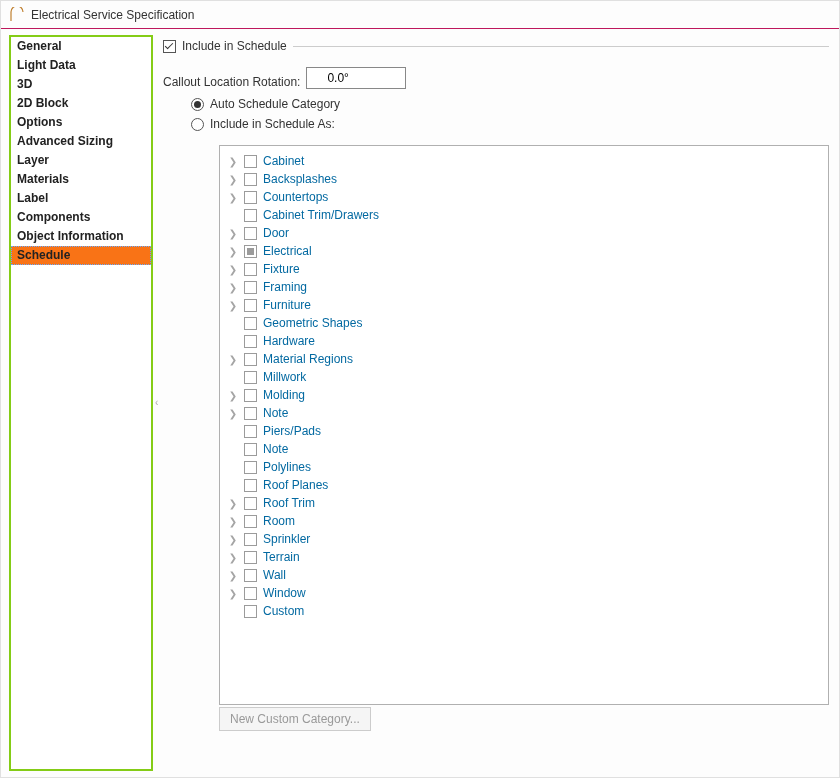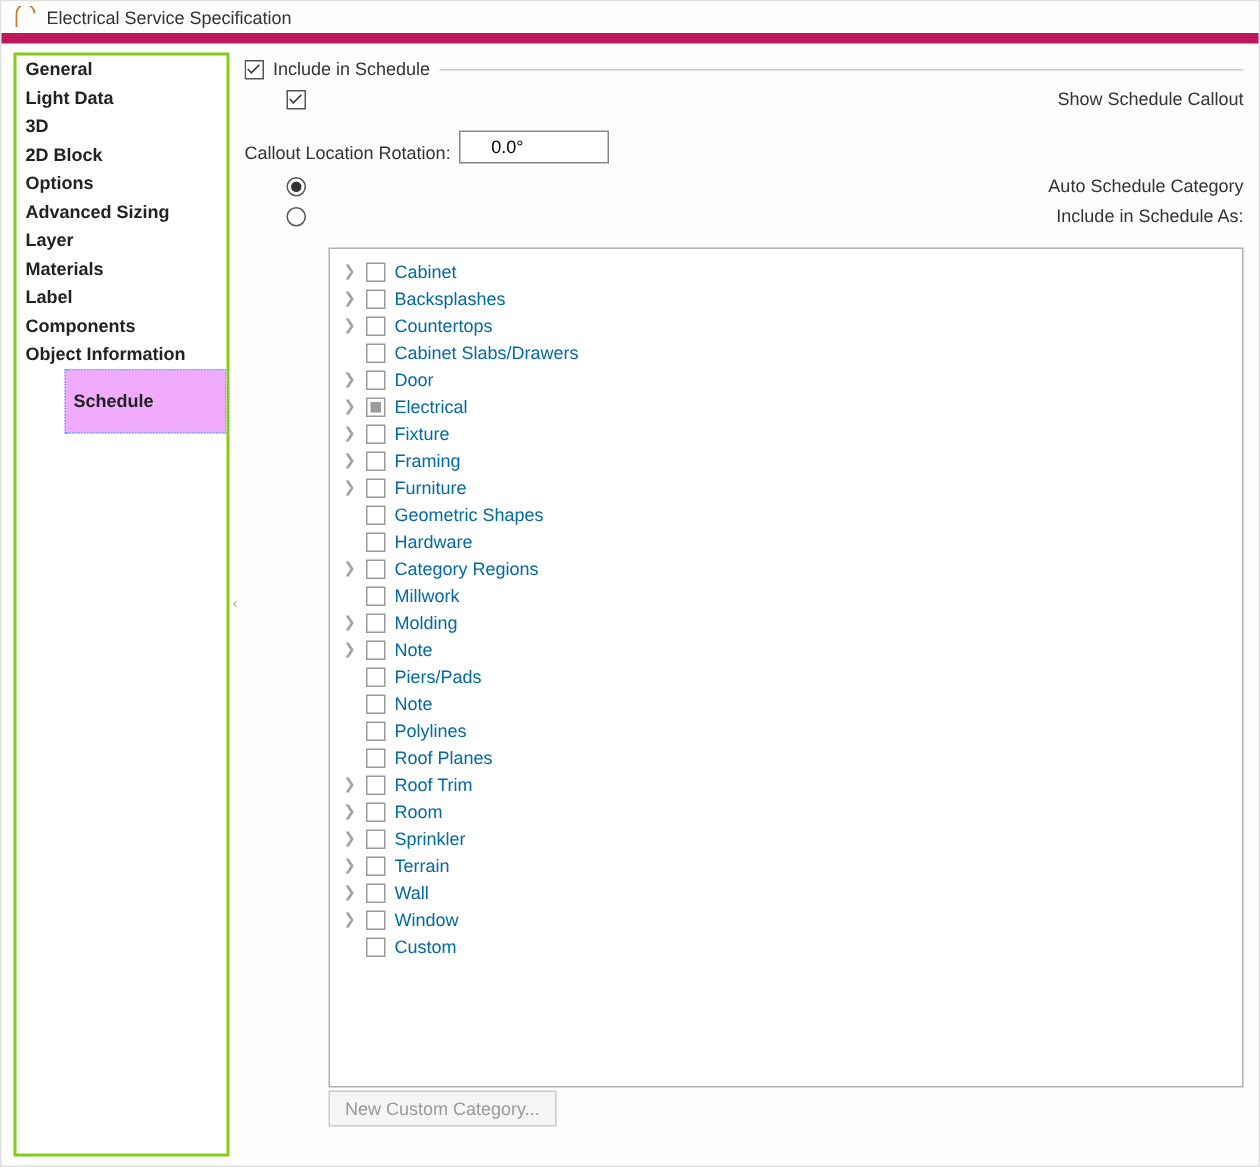--- a/index.html
+++ b/index.html
@@ -18,21 +18,21 @@
     position: relative;
     display: flex;
     flex-direction: column;
   }
   .titlebar {
     height: 28px;
     display: flex;
     align-items: center;
     padding: 0 8px;
     background: #fdfdfd;
-    border-bottom: 7px solid #be185d;
+    border-bottom: 1px solid #be185d;
   }
   .titlebar .icon {
     width: 16px; height: 16px;
     margin-right: 6px;
     display: inline-flex;
     align-items: center;
     justify-content: center;
   }
   .titlebar .title {
     font-size: 12px;
@@ -52,24 +52,23 @@
     font-weight: bold;
   }
   .sidebar-item {
     padding: 1px 6px;
     font-size: 12px;
     line-height: 17px;
     color: #222;
     cursor: pointer;
   }
   .sidebar-item.selected {
-    background: #f0abfc;
+    background: #f97316;
     border: 1px dotted #66aaff;
-    padding: 12px 5px;
-    margin-left: 32px;
+    padding: 0 5px;
   }
   .divider {
     width: 10px;
     position: relative;
   }
   .divider .handle {
     position: absolute;
     top: 50%;
     left: 2px;
     transform: translateY(-50%);
@@ -82,21 +81,20 @@
     padding: 10px 10px 10px 0;
     overflow: hidden;
     display: flex;
     flex-direction: column;
   }
   .section-row {
     display: flex;
     align-items: center;
     gap: 6px;
     margin-bottom: 6px;
-    justify-content: space-between;
   }
   .section-row .line {
     flex: 1;
     height: 1px;
     background: #ccc;
   }
   .checkbox {
     width: 13px; height: 13px;
     border: 1px solid #555;
     display: inline-flex;
@@ -242,24 +240,20 @@
     </div>
 
     <div class="content">
 
       <div class="section-row">
         <span class="checkbox checked"></span>
         <span class="label">Include in Schedule</span>
         <span class="line"></span>
       </div>
 
-      <div class="section-row indent-1">
-        <span class="checkbox checked"></span>
-        <span class="label">Show Schedule Callout</span>
-      </div>
 
       <div class="field-row indent-2">
         <span class="label field-label">Callout Location Rotation:</span>
         <input type="text" class="text-input" value="0.0°" style="">
       </div>
 
       <div class="section-row indent-1">
         <span class="radio checked"></span>
         <span class="label">Auto Schedule Category</span>
       </div>
@@ -281,21 +275,21 @@
             <span class="label">Backsplashes</span>
           </div>
           <div class="tree-row">
             <span class="tree-arrow">❯</span>
             <span class="checkbox"></span>
             <span class="label">Countertops</span>
           </div>
           <div class="tree-row">
             <span class="tree-arrow none">❯</span>
             <span class="checkbox"></span>
-            <span class="label">Cabinet Slabs/Drawers</span>
+            <span class="label">Cabinet Trim/Drawers</span>
           </div>
           <div class="tree-row">
             <span class="tree-arrow">❯</span>
             <span class="checkbox"></span>
             <span class="label">Door</span>
           </div>
           <div class="tree-row">
             <span class="tree-arrow">❯</span>
             <span class="checkbox indeterminate"></span>
             <span class="label">Electrical</span>
@@ -321,21 +315,21 @@
             <span class="label">Geometric Shapes</span>
           </div>
           <div class="tree-row">
             <span class="tree-arrow none">❯</span>
             <span class="checkbox"></span>
             <span class="label">Hardware</span>
           </div>
           <div class="tree-row">
             <span class="tree-arrow">❯</span>
             <span class="checkbox"></span>
-            <span class="label">Category Regions</span>
+            <span class="label">Material Regions</span>
           </div>
           <div class="tree-row">
             <span class="tree-arrow none">❯</span>
             <span class="checkbox"></span>
             <span class="label">Millwork</span>
           </div>
           <div class="tree-row">
             <span class="tree-arrow">❯</span>
             <span class="checkbox"></span>
             <span class="label">Molding</span>

